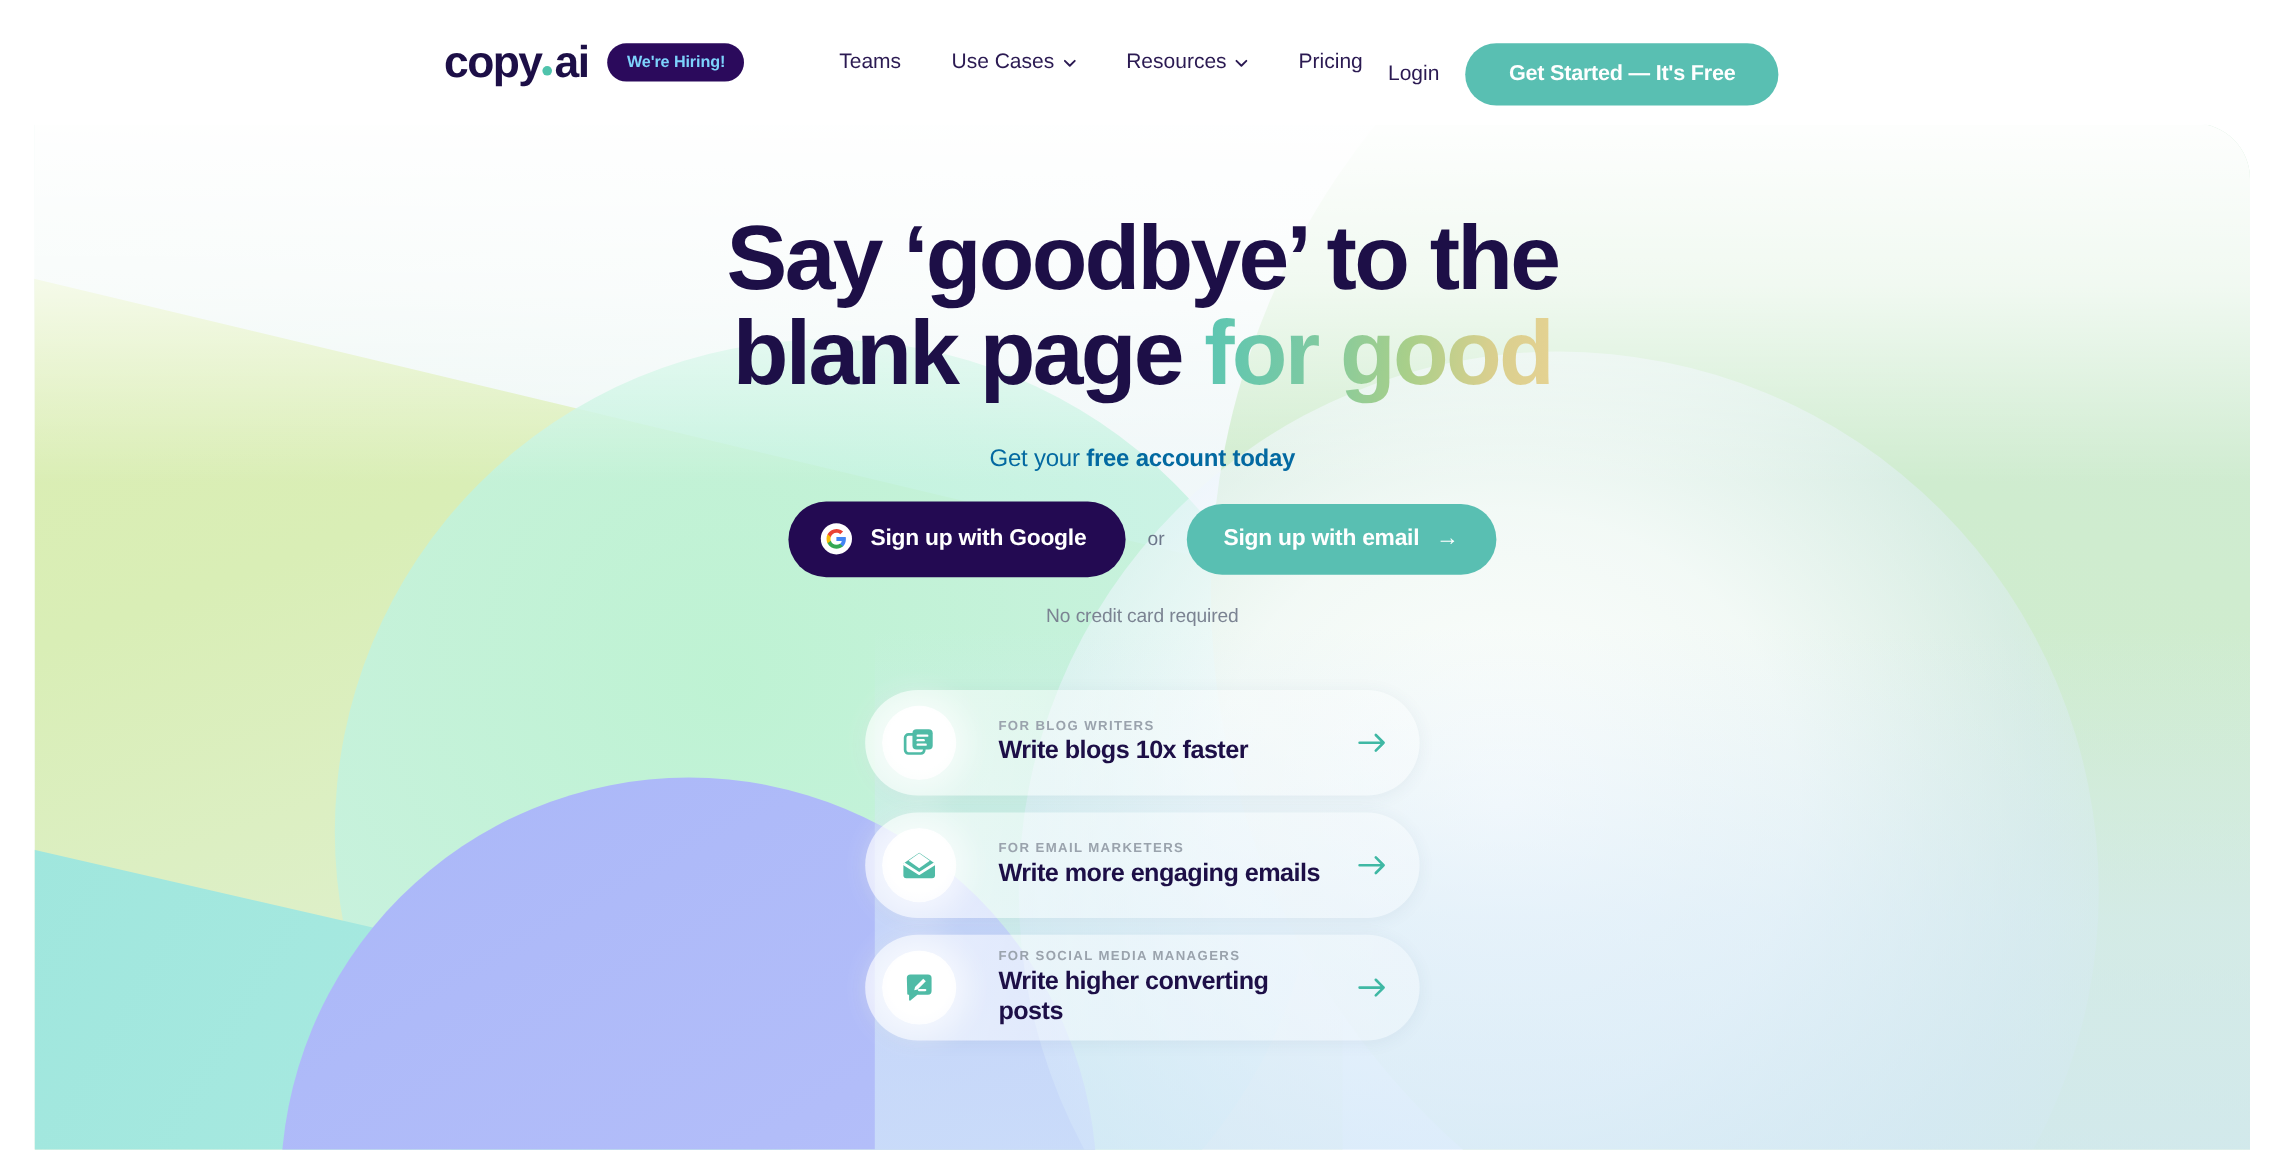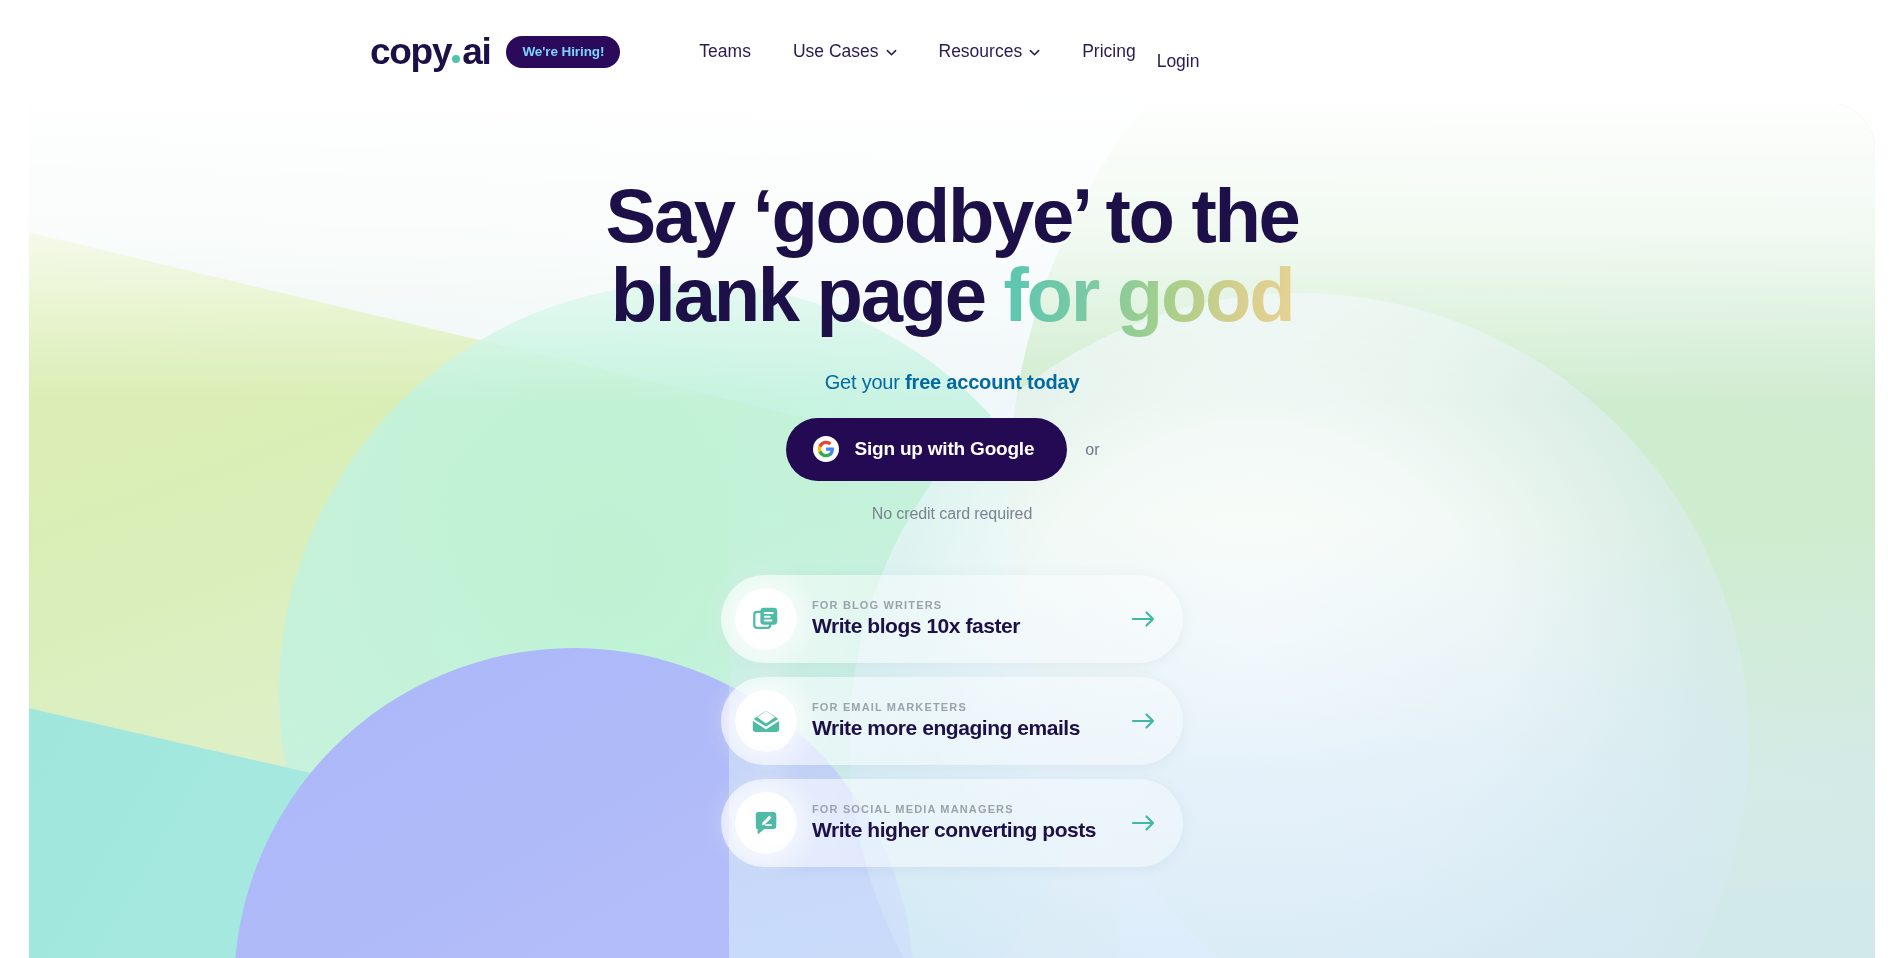--- a/index.html
+++ b/index.html
@@ -246,20 +246,21 @@
   }
   .feature-card {
     width: 462px; height: 88px;
     display: flex; align-items: center;
     border-radius: 999px;
     background: linear-gradient(100deg, rgba(255,255,255,.62) 0%, rgba(255,255,255,.40) 45%, rgba(255,255,255,.30) 100%);
     box-shadow: 0 2px 14px rgba(60,80,120,.07);
     cursor: pointer;
     padding-left: 14px; padding-right: 26px;
     position: relative;
+    gap: 20px;
   }
   .card-icon-wrap {
     width: 62px; height: 62px; flex: 0 0 62px;
     border-radius: 50%;
     background: radial-gradient(circle at 50% 45%, #ffffff 55%, rgba(255,255,255,.72) 100%);
     display: flex; align-items: center; justify-content: center;
     box-shadow: 0 0 22px 10px rgba(255,255,255,.55);
   }
   .card-text { margin-left: 15px; }
   .card-eyebrow {
@@ -333,20 +334,21 @@
 
     <div class="nav-item">
       <span>Pricing</span>
     </div>
 
   </nav>
 
   <div class="header-right">
     <div class="header-right-inner" style="position:static;">
       <span class="login-link">Login</span>
+      <button class="cta-button">Get Started — It's Free</button>
     </div>
   </div>
   <div style="width:626px;"></div>
 </header>
 
 <div class="hero-content">
 
   <h1 class="headline">
     <span>Say ‘goodbye’ to the blank page </span><span class="grad-text">for good</span>
   </h1>
@@ -364,20 +366,24 @@
           <path fill="#34A853" d="M24 46c5.9 0 10.9-2 14.6-5.3l-7.1-5.6c-2 1.3-4.5 2.1-7.5 2.1-5.8 0-10.7-3.9-12.4-9.1H4.3v5.8C8 41.3 15.4 46 24 46z"></path>
           <path fill="#FBBC05" d="M11.6 28.1c-.5-1.3-.7-2.7-.7-4.1s.3-2.8.7-4.1v-5.8H4.3C2.8 17 2 20.4 2 24s.8 7 2.3 9.9l7.3-5.8z"></path>
           <path fill="#EA4335" d="M24 10.8c3.3 0 6.2 1.1 8.5 3.3l6.3-6.3C35 4.2 30 2 24 2 15.4 2 8 6.7 4.3 14.1l7.3 5.8c1.7-5.2 6.6-9.1 12.4-9.1z"></path>
         </svg>
       </span>
       <span>Sign up with Google</span>
     </button>
 
     <span class="or-text">or</span>
 
+    <button class="btn-email">
+      <span>Sign up with email</span>
+      <span style="font-size:19px;">→</span>
+    </button>
 
   </div>
 
   <div class="no-cc">No credit card required</div>
 
   <div class="divider"></div>
 
   <div class="cards">
 
     <div class="feature-card">

